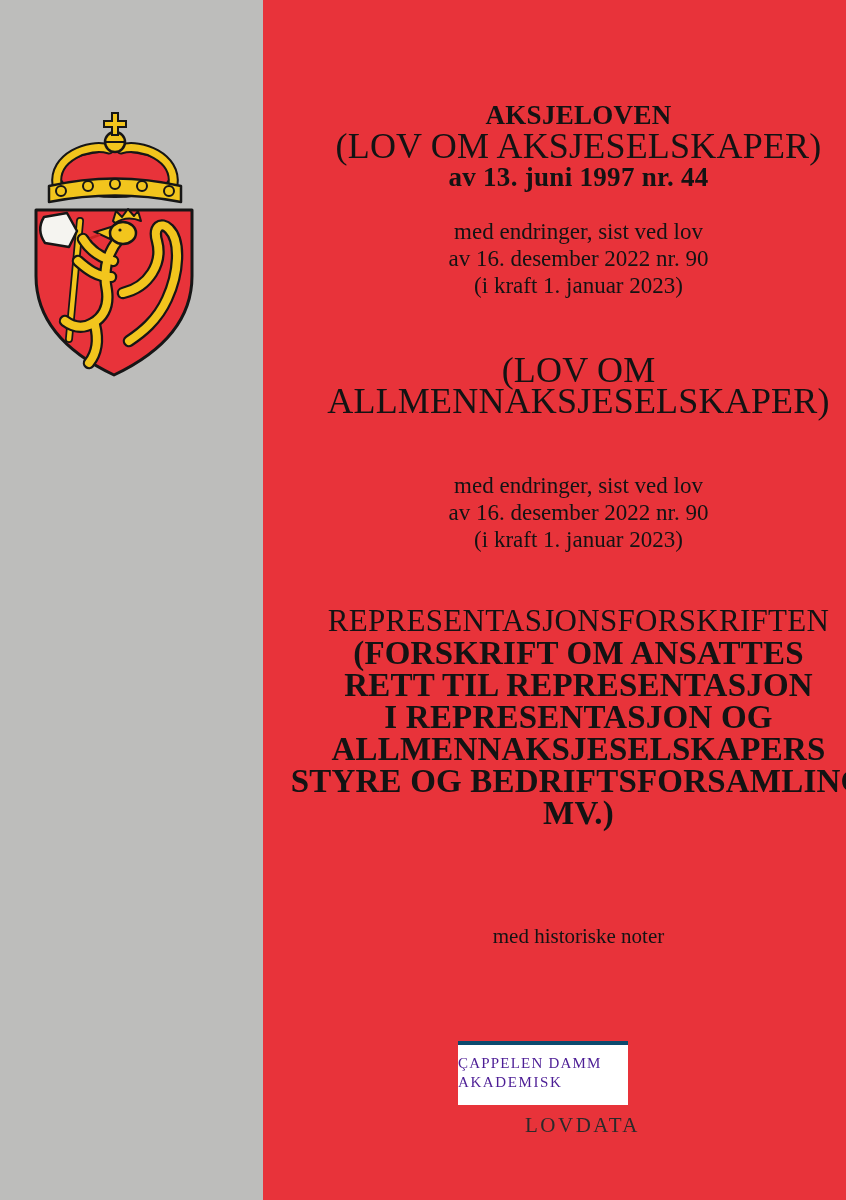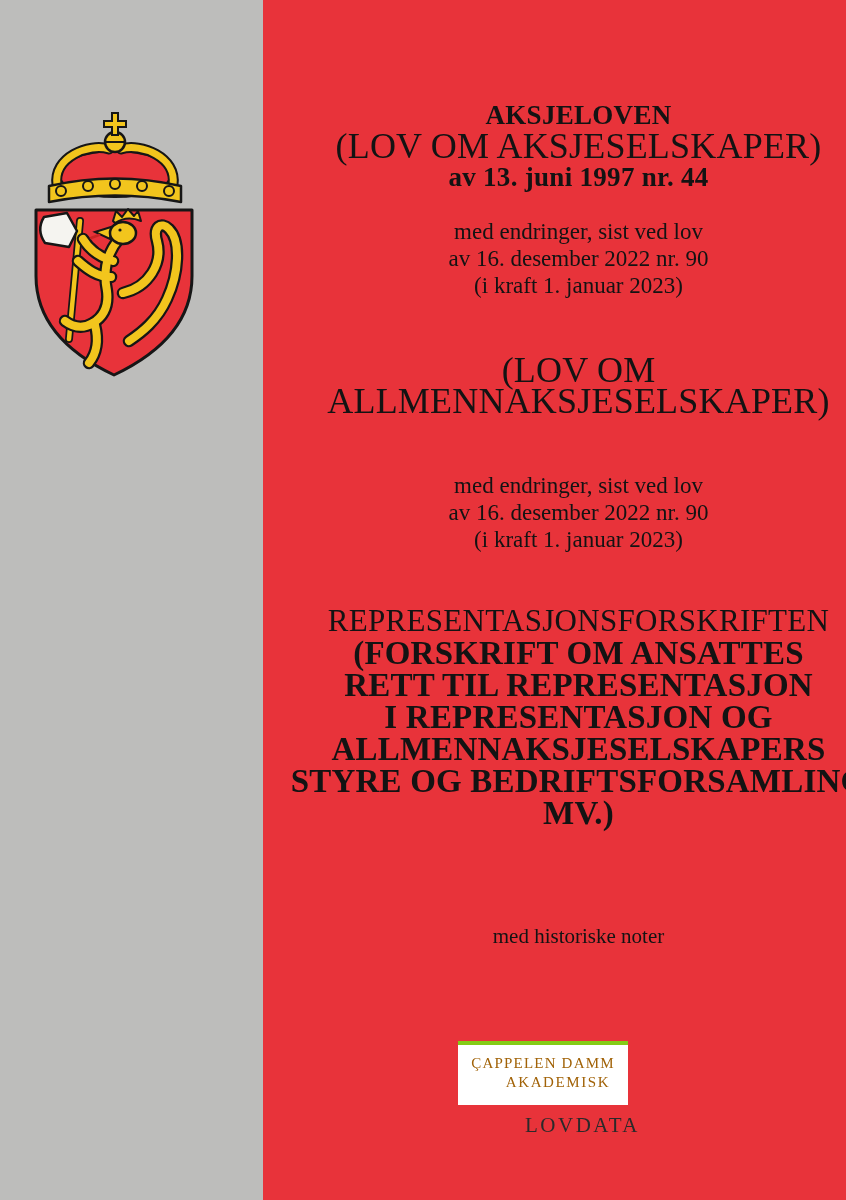--- a/index.html
+++ b/index.html
@@ -18,25 +18,25 @@
   }
   .block { position:absolute; left:0; right:0; text-align:center; }
   .title-line  { font-size:27px; line-height:31px; font-weight:bold; letter-spacing:0.3px; }
   .caps-line   { font-size:36px; line-height:31px; font-weight:normal; letter-spacing:0.2px; }
   .caps-line32 { font-size:33px; line-height:32px; font-weight:bold; letter-spacing:0.2px; }
   .title-line32{ font-size:31px; line-height:32px; font-weight:normal; letter-spacing:0.3px; }
   .sub-line    { font-size:23px; line-height:27px; font-weight:normal; }
   .note-line   { font-size:21px; line-height:25px; font-weight:normal; }
   .logo-box {
     position:absolute; left:458px; top:1041px; width:170px; height:64px;
-    background:#ffffff; border-top:4px solid #84cc16; box-sizing:border-box;
-    text-align:center; color:#a16207;
+    background:#ffffff; border-top:4px solid #0c4a6e; box-sizing:border-box;
+    text-align:left; color:#4c1d95;
   }
   .logo-line1 { margin-top:9px; font-size:15px; line-height:19px; letter-spacing:1.2px; }
-  .logo-line2 { font-size:15px; line-height:19px; letter-spacing:1.6px;margin-left:30px; }
+  .logo-line2 { font-size:15px; line-height:19px; letter-spacing:1.6px; }
   .lovdata {
     position:absolute; left:8px; right:0; top:1112px; text-align:center;
     font-size:21px; line-height:26px; letter-spacing:2.5px; color:#2a2a2a;
   }
 </style>
 </head>
 <body>
 
 <div class="cover">
 

